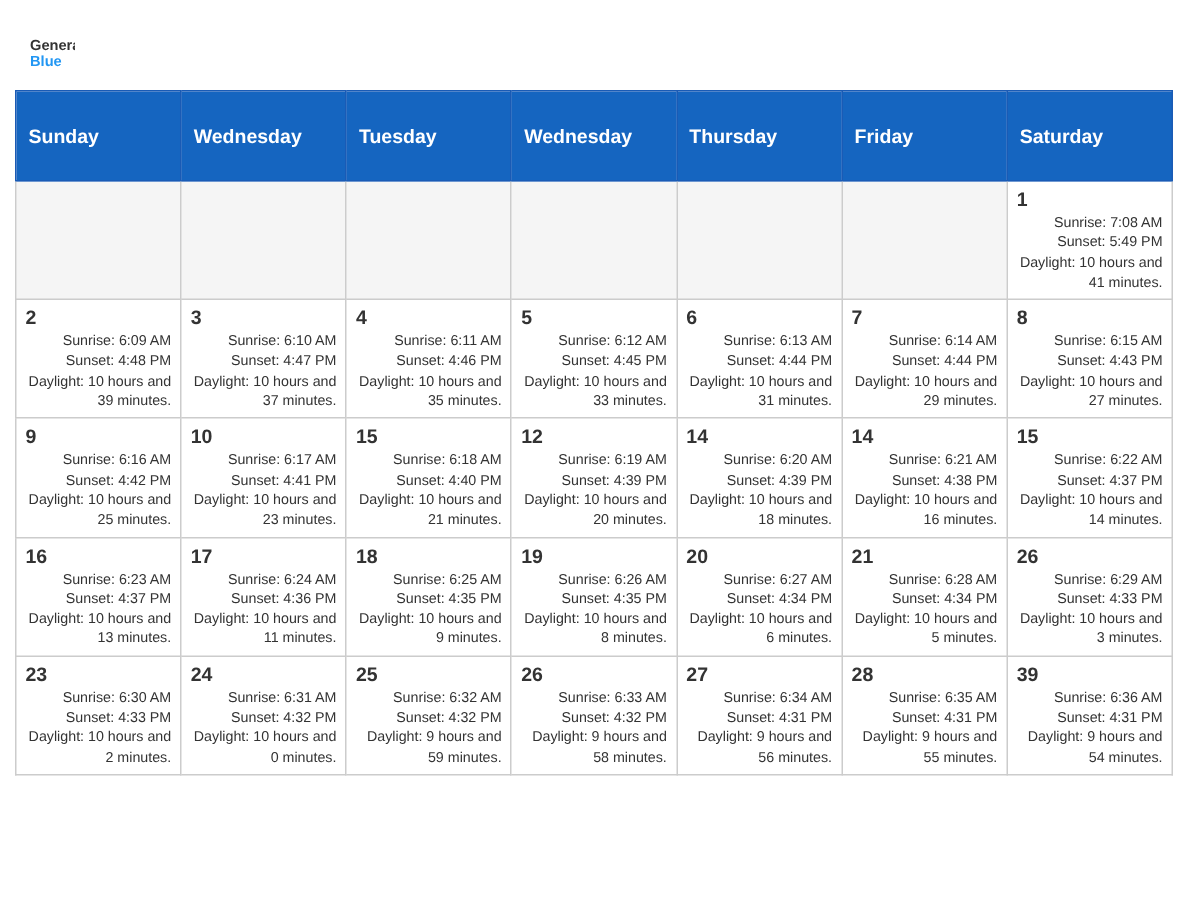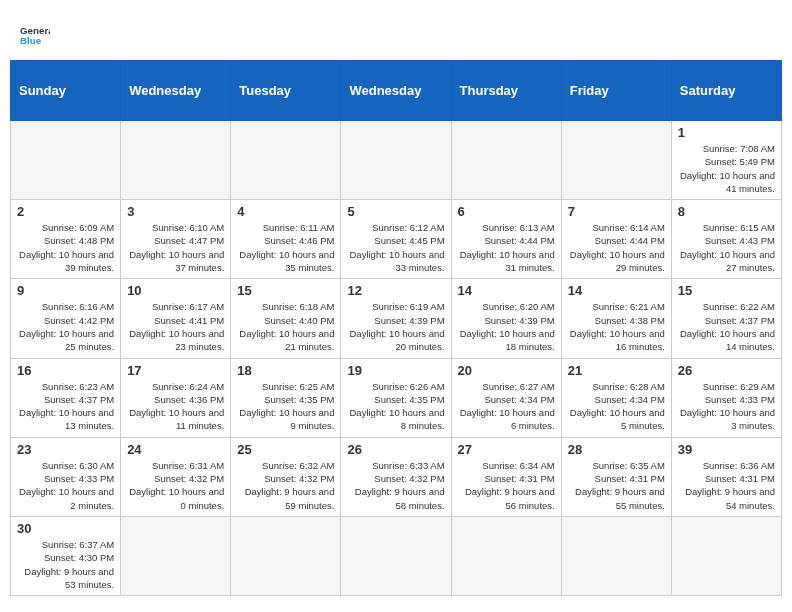--- a/index.html
+++ b/index.html
@@ -244,26 +244,14 @@
         </td>
         <td>
           <span class="day-number">28</span>
           <div class="day-info">Sunrise: 6:35 AM<br>Sunset: 4:31 PM<br>Daylight: 9 hours and 55 minutes.</div>
         </td>
         <td>
           <span class="day-number">39</span>
           <div class="day-info">Sunrise: 6:36 AM<br>Sunset: 4:31 PM<br>Daylight: 9 hours and 54 minutes.</div>
         </td>
       </tr>
-      <tr class="week-row">
-        <td>
-          <span class="day-number">30</span>
-          <div class="day-info">Sunrise: 6:37 AM<br>Sunset: 4:30 PM<br>Daylight: 9 hours and 53 minutes.</div>
-        </td>
-        <td class="last-row"></td>
-        <td class="last-row"></td>
-        <td class="last-row"></td>
-        <td class="last-row"></td>
-        <td class="last-row"></td>
-        <td class="last-row"></td>
-      </tr>
     </tbody>
 </table>
 
 </body></html>

